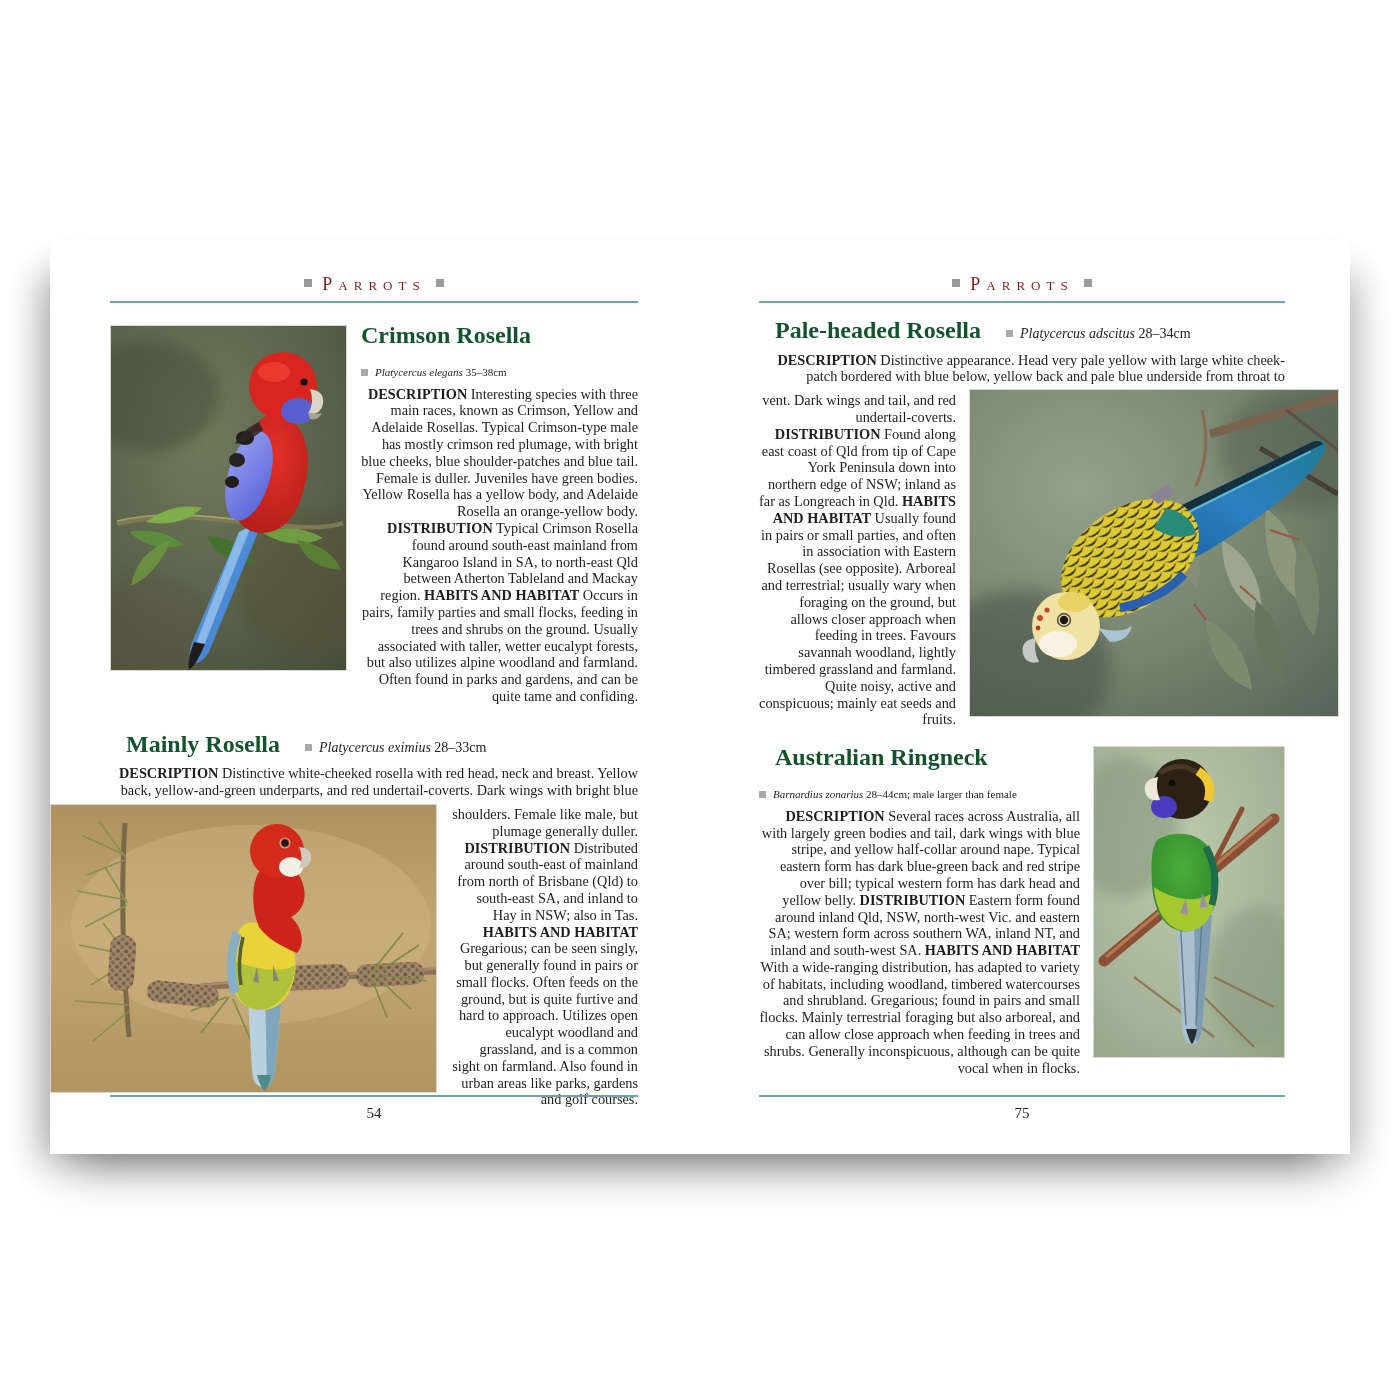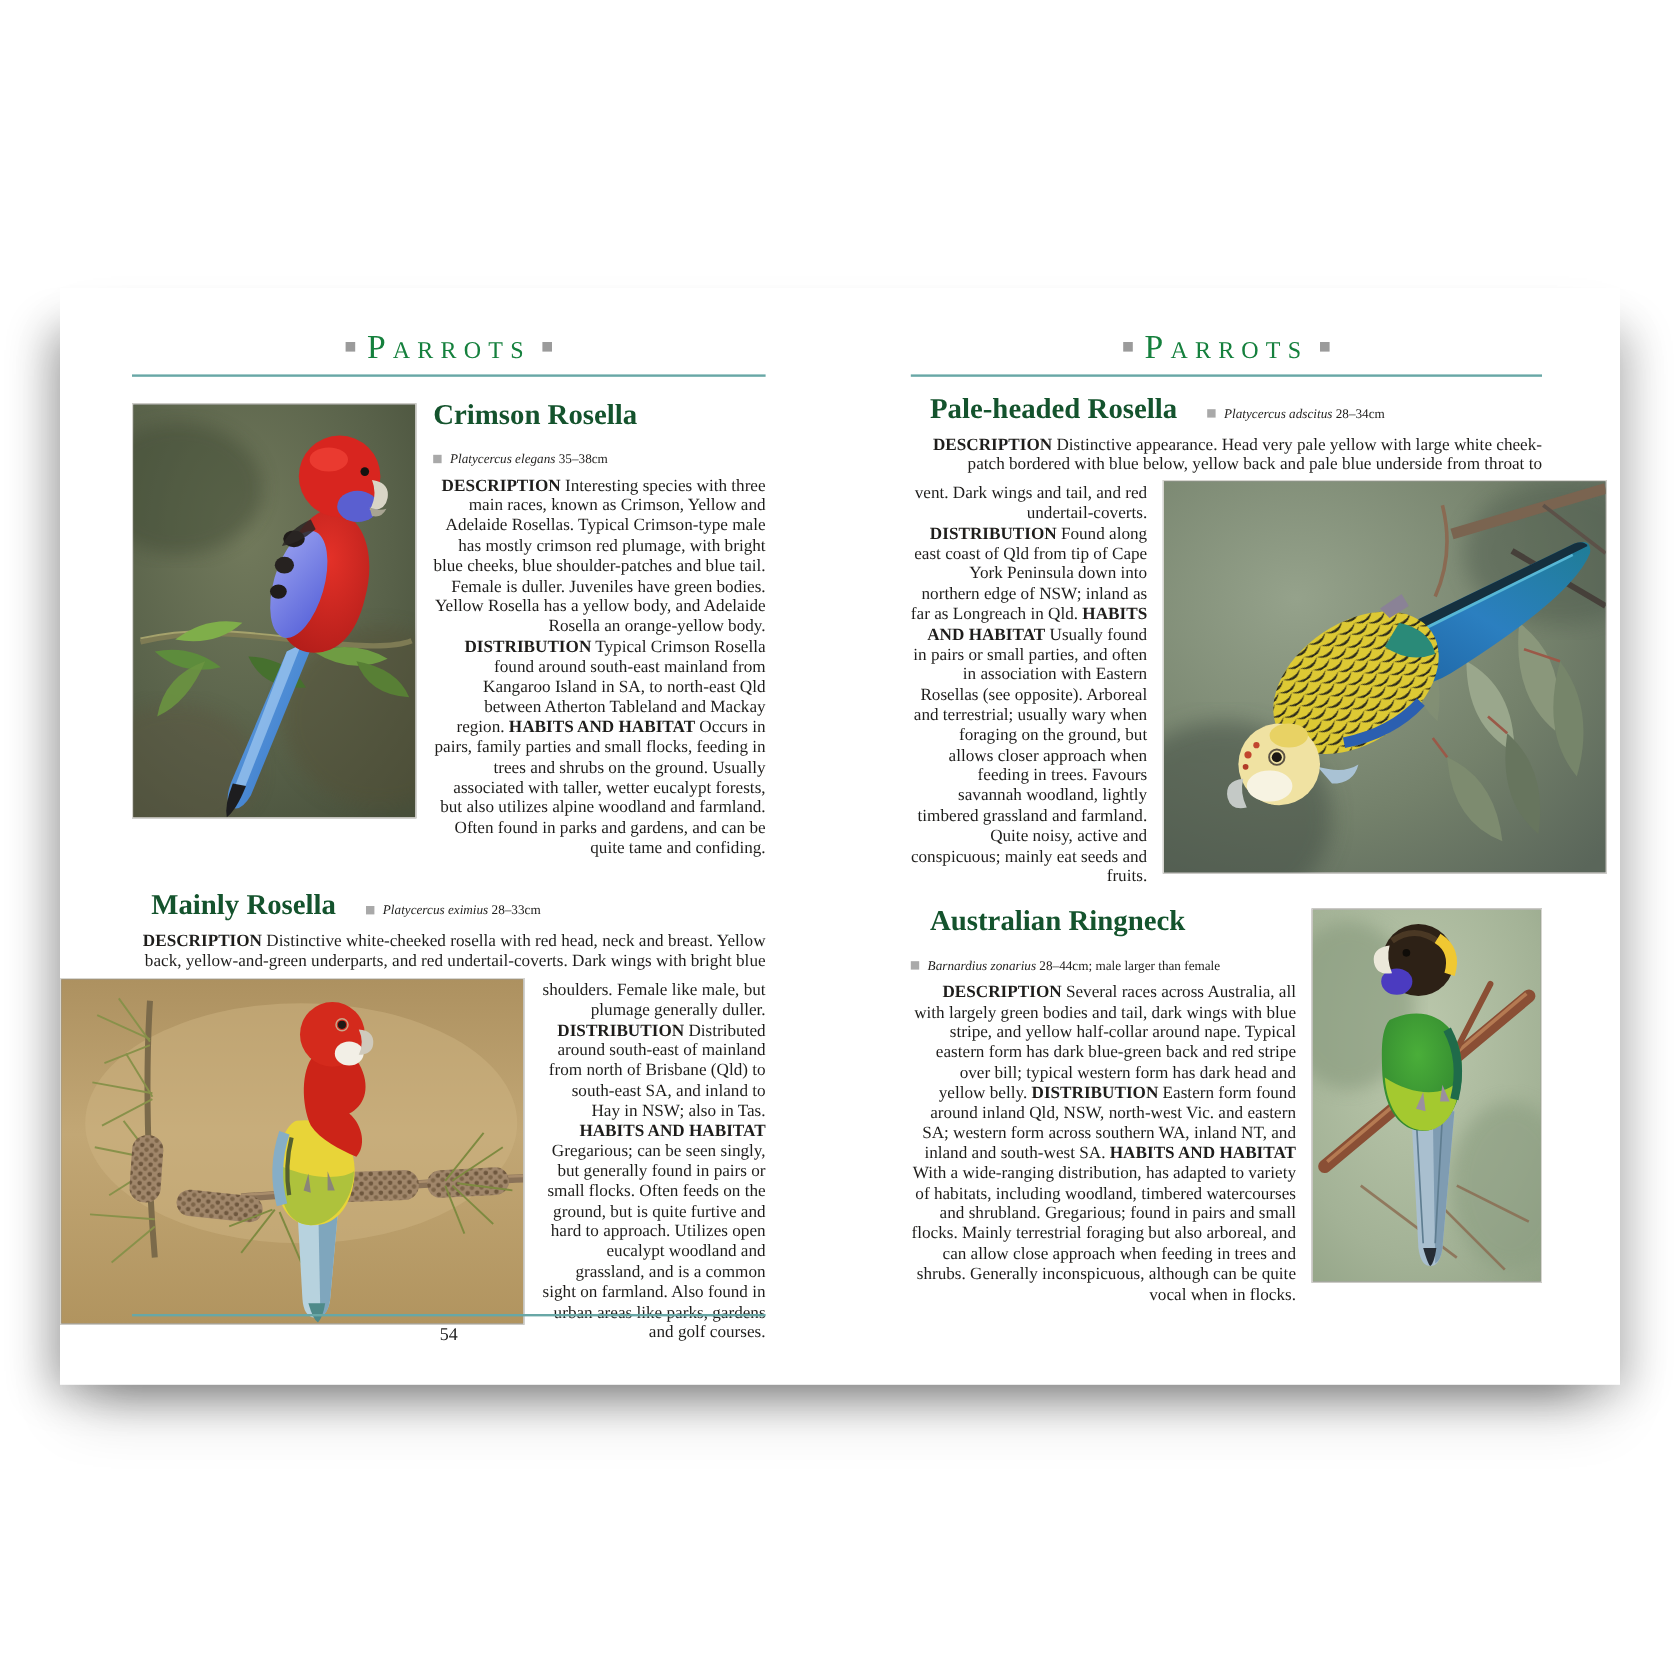--- a/index.html
+++ b/index.html
@@ -4,29 +4,29 @@
 <style>
   html,body{margin:0;padding:0;background:#ffffff;}
   body{width:1400px;height:1400px;position:relative;font-family:"Liberation Serif","DejaVu Serif",serif;color:#1e1d1b;}
   .spread{position:absolute;left:50px;top:240px;width:1300px;height:914px;background:#fff;
     box-shadow:-22px 20px 34px -14px rgba(0,0,0,.30), 22px 20px 34px -14px rgba(0,0,0,.22), 0 30px 48px -10px rgba(0,0,0,.18);}
   .page{position:absolute;top:0;height:914px;width:650px;}
   .page-inner{position:relative;height:100%;}
   .page.left .page-inner{padding:34px 62px 0 60px;}
   .page.right .page-inner{padding:34px 65px 0 59px;}
   .band-header{text-align:center;white-space:nowrap;}
-  .band-title{font-variant:small-caps;font-size:28px;letter-spacing:6px;color:#15803d;display:inline-block;vertical-align:middle;}
+  .band-title{font-variant:small-caps;font-size:18px;letter-spacing:6px;color:#7f1d1d;display:inline-block;vertical-align:middle;}
   .sq{display:inline-block;width:8px;height:8px;background:#9b9b9b;vertical-align:middle;margin:0 10px 3px 10px;}
   .rule{height:2px;background:#68a7a6;border:none;margin:6px 0 0 0;}
   .entry{position:relative;}
   .entry::after{content:"";display:block;clear:both;}
   h2.sp-title{font-size:24px;font-weight:bold;margin:16px;line-height:1.15;color:#14532d;display:block;}
   h2.inline-title{display:inline;margin-right:6px;}
   .subline{font-size:11px;margin:3px 0 8px 0;}
-  .subline-inline{display:inline;font-size:11px;padding-left:15px;}
+  .subline-inline{display:inline;font-size:14px;padding-left:15px;}
   .sq2{display:inline-block;width:7px;height:7px;background:#a9a9a9;vertical-align:middle;margin:0 7px 2px 0;}
   .sci{font-style:italic;}
   .body-text{font-size:14.3px;line-height:16.8px;margin:7px 0 0 0;text-align:right;}
   .body-text b{font-weight:700;}
   .photo{border:1px solid #d7d6d0;background:#888;display:block;}
   .ph-left{float:left;margin:3px 14px 4px 0;}
   .ph-left-bleed{float:left;margin:5px 15px 4px -60px;}
   .ph-right-bleed{float:right;margin:4px -54px 4px 13px;}
   .ph-right{float:right;margin:2px 0 4px 13px;}
   .footer{position:absolute;left:60px;right:62px;top:849px;}
@@ -292,16 +292,20 @@
           <circle cx="78" cy="36" r="3.2" fill="#0f0c08"></circle>
           <path d="M92,152 l-6,14 8,2 z M108,146 l-2,14 8,0 z" fill="#9a8fa0"></path>
         </svg>
         <h2 class="sp-title">Australian Ringneck</h2>
         <div class="subline">
           <span class="sq2"></span><span class="sci">Barnardius zonarius</span> <span>28–44cm; male larger than female</span>
         </div>
         <p class="body-text"><b>DESCRIPTION</b> Several races across Australia, all with largely green bodies and tail, dark wings with blue stripe, and yellow half-collar around nape. Typical eastern form has dark blue-green back and red stripe over bill; typical western form has dark head and yellow belly. <b>DISTRIBUTION</b> Eastern form found around inland Qld, NSW, north-west Vic. and eastern SA; western form across southern WA, inland NT, and inland and south-west SA. <b>HABITS AND HABITAT</b> With a wide-ranging distribution, has adapted to variety of habitats, including woodland, timbered watercourses and shrubland. Gregarious; found in pairs and small flocks. Mainly terrestrial foraging but also arboreal, and can allow close approach when feeding in trees and shrubs. Generally inconspicuous, although can be quite vocal when in flocks.</p>
       </div>
 
+      <div class="footer">
+        <hr class="rule">
+        <div class="pagenum">75</div>
+      </div>
     </div>
   </div>
 
 </div>
 
 </body></html>

